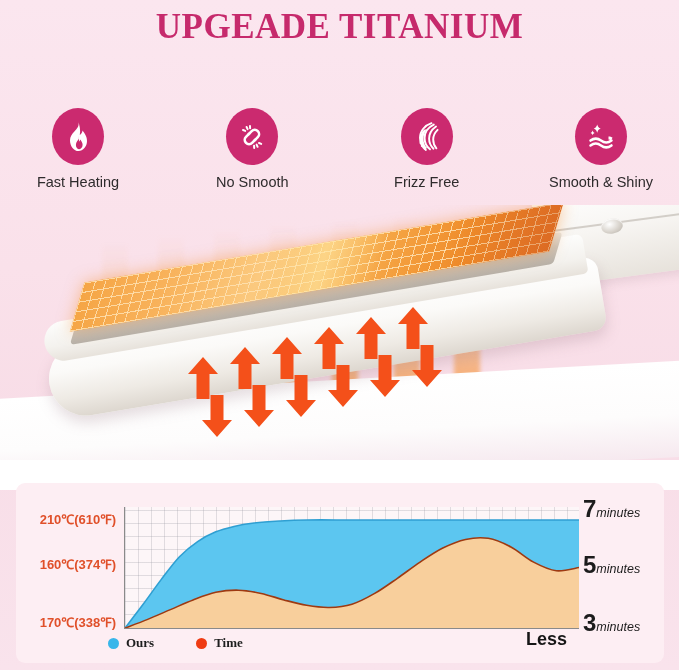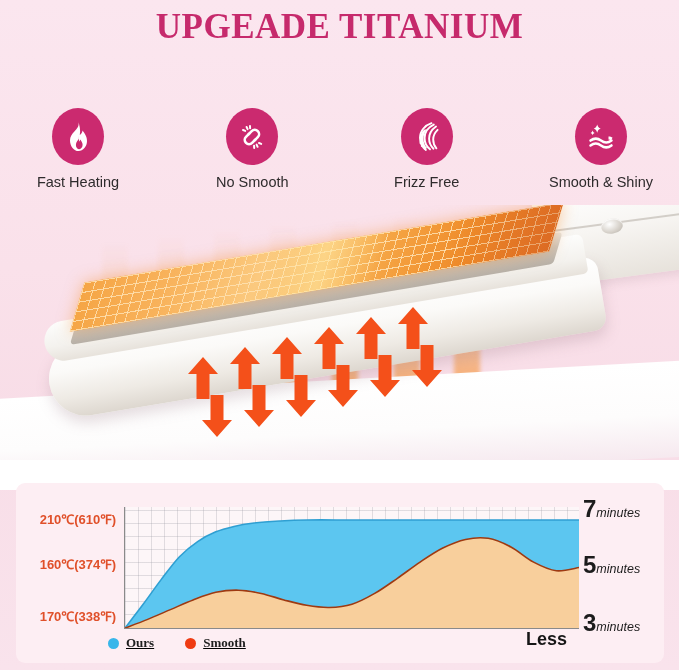--- a/index.html
+++ b/index.html
@@ -204,21 +204,21 @@
   .rlabel .num { font-size:24px; font-weight:bold; }
   .rlabel .unit { font-size:12.5px;font-style:italic; }
 
   #time-label {
     position:absolute; left:510px; top:146px;
     font-family:"Liberation Sans", sans-serif;
     font-weight:bold; font-size:18px; color:#161616;
   }
   #legend {
     position:absolute; left:92px; top:152px;
-    display:flex; gap:31px; text-decoration:underline;
+    display:flex; gap:42px; 
   }
   .leg { display:flex; align-items:center; gap:7px; }
   .dot { width:11px; height:11px; border-radius:50%; }
   .leg-text {
     font-family:"Liberation Serif", serif;
     font-weight:bold; font-size:13px; color:#1e1e1e;
   }
 </style>
 </head>
 <body>
@@ -385,21 +385,21 @@
         </svg>
     </div>
 
   </div>
 
   <div id="chart-card">
 
     <div class="ylabels">
       <div class="ylabel" style="top:27px;">210℃(610℉)</div>
       <div class="ylabel" style="top:72px;">160℃(374℉)</div>
-      <div class="ylabel" style="top:124px;margin-left:40px;">170℃(338℉)</div>
+      <div class="ylabel" style="top:130px;margin-left:40px;">170℃(338℉)</div>
     </div>
 
     <div id="plot">
       <div class="grid-minor"></div>
       <div class="areas">
         <svg viewBox="0 0 455 122" preserveAspectRatio="none">
           <path id="ours-area" fill="#5cc6f0" stroke="none" d="M0.00,122.00 C3.03,118.01 12.13,106.21 18.20,98.04 C24.27,89.87 30.33,80.97 36.40,72.98 C42.47,64.99 48.53,56.46 54.60,50.11 C60.67,43.75 66.73,39.03 72.80,34.86 C78.87,30.68 84.93,27.60 91.00,25.05 C97.07,22.51 103.13,21.06 109.20,19.61 C115.27,18.15 119.82,17.25 127.40,16.34 C134.98,15.43 145.60,14.71 154.70,14.16 C163.80,13.62 169.87,13.25 182.00,13.07 C194.13,12.89 212.33,13.07 227.50,13.07 C242.67,13.07 257.83,13.07 273.00,13.07 C288.17,13.07 303.33,13.07 318.50,13.07 C333.67,13.07 348.83,13.07 364.00,13.07 C379.17,13.07 394.33,13.07 409.50,13.07 C424.67,13.07 447.42,13.07 455.00,13.07 L455,122 L0,122 Z"></path>
           <path id="ours-line" fill="none" stroke="#2f9fd2" stroke-width="1.6" d="M0.00,122.00 C3.03,118.01 12.13,106.21 18.20,98.04 C24.27,89.87 30.33,80.97 36.40,72.98 C42.47,64.99 48.53,56.46 54.60,50.11 C60.67,43.75 66.73,39.03 72.80,34.86 C78.87,30.68 84.93,27.60 91.00,25.05 C97.07,22.51 103.13,21.06 109.20,19.61 C115.27,18.15 119.82,17.25 127.40,16.34 C134.98,15.43 145.60,14.71 154.70,14.16 C163.80,13.62 169.87,13.25 182.00,13.07 C194.13,12.89 212.33,13.07 227.50,13.07 C242.67,13.07 257.83,13.07 273.00,13.07 C288.17,13.07 303.33,13.07 318.50,13.07 C333.67,13.07 348.83,13.07 364.00,13.07 C379.17,13.07 394.33,13.07 409.50,13.07 C424.67,13.07 447.42,13.07 455.00,13.07"></path>
           <path id="other-area" fill="#f8cf9c" stroke="none" d="M0.00,122.00 C3.79,120.55 15.17,116.37 22.75,113.29 C30.33,110.20 37.92,106.75 45.50,103.48 C53.08,100.21 60.67,96.58 68.25,93.68 C75.83,90.77 83.42,87.69 91.00,86.05 C98.58,84.42 106.17,83.69 113.75,83.88 C121.33,84.06 128.92,85.51 136.50,87.14 C144.08,88.78 151.67,91.68 159.25,93.68 C166.83,95.68 174.42,97.85 182.00,99.13 C189.58,100.40 197.17,101.49 204.75,101.30 C212.33,101.12 219.92,100.40 227.50,98.04 C235.08,95.68 242.67,91.50 250.25,87.14 C257.83,82.79 265.42,77.16 273.00,71.89 C280.58,66.63 288.17,60.64 295.75,55.55 C303.33,50.47 310.92,45.21 318.50,41.39 C326.08,37.58 333.67,34.31 341.25,32.68 C348.83,31.04 356.42,30.32 364.00,31.59 C371.58,32.86 379.17,36.31 386.75,40.30 C394.33,44.30 401.92,51.56 409.50,55.55 C417.08,59.55 424.67,63.36 432.25,64.27 C439.83,65.18 451.21,61.54 455.00,61.00 L455,122 L0,122 Z"></path>
           <path id="other-line" fill="none" stroke="#9e3a12" stroke-width="1.6" d="M0.00,122.00 C3.79,120.55 15.17,116.37 22.75,113.29 C30.33,110.20 37.92,106.75 45.50,103.48 C53.08,100.21 60.67,96.58 68.25,93.68 C75.83,90.77 83.42,87.69 91.00,86.05 C98.58,84.42 106.17,83.69 113.75,83.88 C121.33,84.06 128.92,85.51 136.50,87.14 C144.08,88.78 151.67,91.68 159.25,93.68 C166.83,95.68 174.42,97.85 182.00,99.13 C189.58,100.40 197.17,101.49 204.75,101.30 C212.33,101.12 219.92,100.40 227.50,98.04 C235.08,95.68 242.67,91.50 250.25,87.14 C257.83,82.79 265.42,77.16 273.00,71.89 C280.58,66.63 288.17,60.64 295.75,55.55 C303.33,50.47 310.92,45.21 318.50,41.39 C326.08,37.58 333.67,34.31 341.25,32.68 C348.83,31.04 356.42,30.32 364.00,31.59 C371.58,32.86 379.17,36.31 386.75,40.30 C394.33,44.30 401.92,51.56 409.50,55.55 C417.08,59.55 424.67,63.36 432.25,64.27 C439.83,65.18 451.21,61.54 455.00,61.00"></path>
@@ -421,18 +421,18 @@
 
     <div id="time-label">Less</div>
 
     <div id="legend">
       <div class="leg">
         <span class="dot" id="legend-dot-0" style="background: rgb(56, 182, 234);"></span>
         <span class="leg-text">Ours</span>
       </div>
       <div class="leg">
         <span class="dot" id="legend-dot-1" style="background: rgb(239, 59, 18);"></span>
-        <span class="leg-text">Smooth</span>
+        <span class="leg-text">Time</span>
       </div>
     </div>
 
   </div>
 </div>
 
 </body></html>

